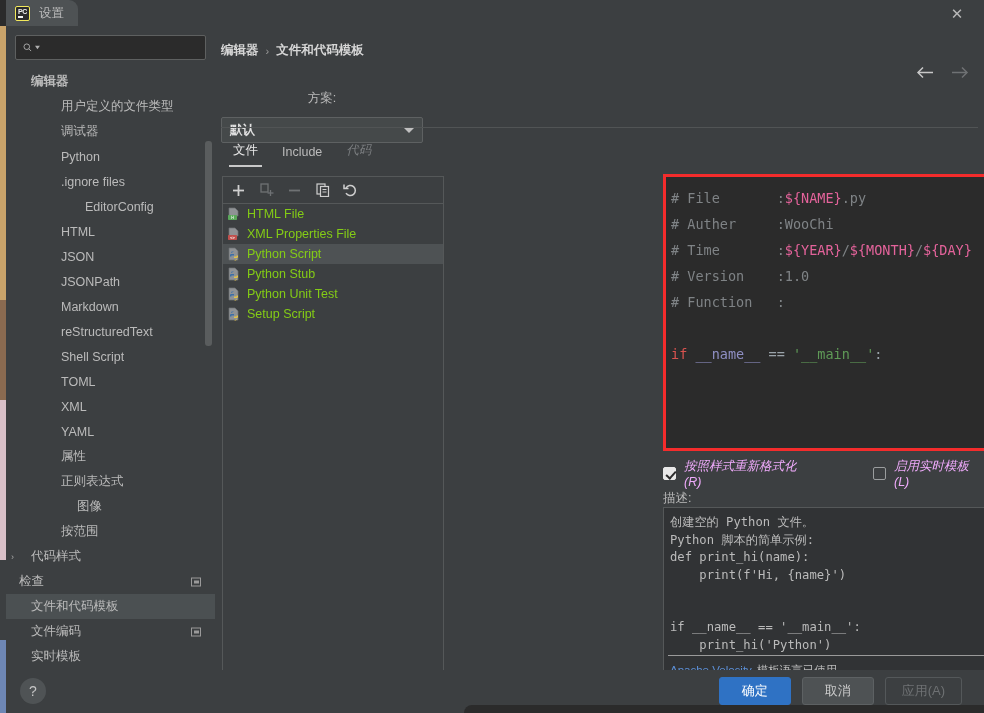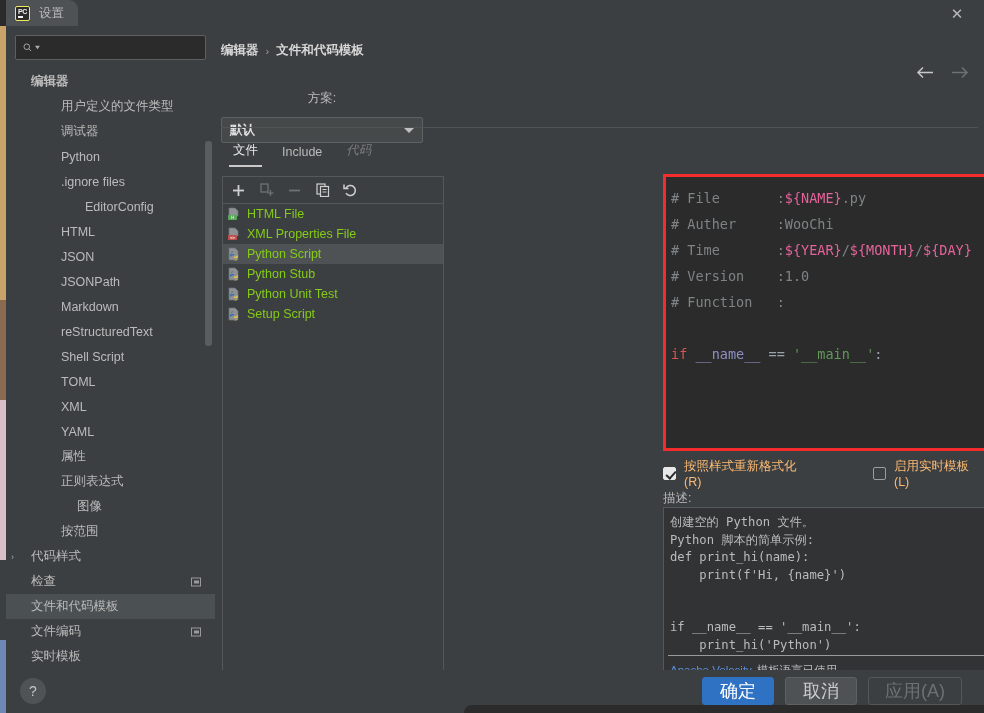--- a/index.html
+++ b/index.html
@@ -178,21 +178,21 @@
   .c-plain { color: #a9b7c6; }
   .c-kw { color: #d9534f; }
   .c-ident { color: #8f8fc4; }
   .c-str { color: #5f9a57; }
   .c-op { color: #9aa3aa; }
 
   
   .chk-row {
     position: absolute; left: 448px; top: 432px; display: flex; align-items: center; gap: 64px;
   }
-  .chk { display: flex; align-items: center; gap: 8px; font-size: 12.5px; color: #fdba74; }
+  .chk { display: flex; align-items: center; gap: 8px; font-size: 12.5px; color: #f0abfc; font-style: italic; }
   .box {
     width: 13px; height: 13px; border: 1px solid #9a9d9e; border-radius: 2px;
     background: #3c3f41; position: relative; flex: none;
   }
   .box.on { background: #e8e8e8; border-color: #e8e8e8; }
   .box.on::after {
     content: ""; position: absolute; left: 3.5px; top: 0.5px;
     width: 4px; height: 8px; border: solid #2b2b2b;
     border-width: 0 2px 2px 0; transform: rotate(42deg);
   }
@@ -219,21 +219,21 @@
   .bottombar { position: absolute; left: 6px; top: 670px; width: 978px; height: 43px; background: #3c3f41; }
   .help-btn {
     position: absolute; left: 14px; top: 8px; width: 26px; height: 26px;
     border-radius: 50%; background: #4f5355; color: #c5c5c5;
     display: flex; align-items: center; justify-content: center;
     font-size: 14px;
   }
   .btns { position: absolute; right: 22px; top: 7px; display: flex; gap: 11px; }
   .btn {
     height: 28px; min-width: 72px; padding: 0 16px; border-radius: 3px;
-    font-size: 18px; display: flex; align-items: center; justify-content: center;
+    font-size: 13px; display: flex; align-items: center; justify-content: center;
     border: 1px solid transparent;
   }
   .btn.primary { background: #2f72c4; color: #ffffff; border-color: #2f72c4; }
   .btn.normal { background: #4e5254; color: #cccccc; border: 1px solid #5d6163; }
   .btn.disabled { background: #3c3f41; color: #6e7173; border: 1px solid #54585a; }
 
   
   .corner {
     position: absolute; right: 0; bottom: 0; width: 520px; height: 8px;
     background: #2b2b2b; border-top-left-radius: 9px;
@@ -343,21 +343,21 @@
         <div class="tree-row">
           <span class="arrow"></span>
           <span class="lbl" style="margin-left: 42px;">按范围</span>
         </div>
         <div class="tree-row">
           <span class="arrow">›</span>
           <span class="lbl" style="margin-left: 12px;">代码样式</span>
         </div>
         <div class="tree-row">
           <span class="arrow"></span>
-          <span class="lbl" style="margin-left: 12px;">检查</span>
+          <span class="lbl" style="">检查</span>
           <span class="badge"></span>
         </div>
         <div class="tree-row sel">
           <span class="arrow"></span>
           <span class="lbl" style="margin-left: 12px;">文件和代码模板</span>
         </div>
         <div class="tree-row">
           <span class="arrow"></span>
           <span class="lbl" style="margin-left: 12px;">文件编码</span>
           <span class="badge"></span>

